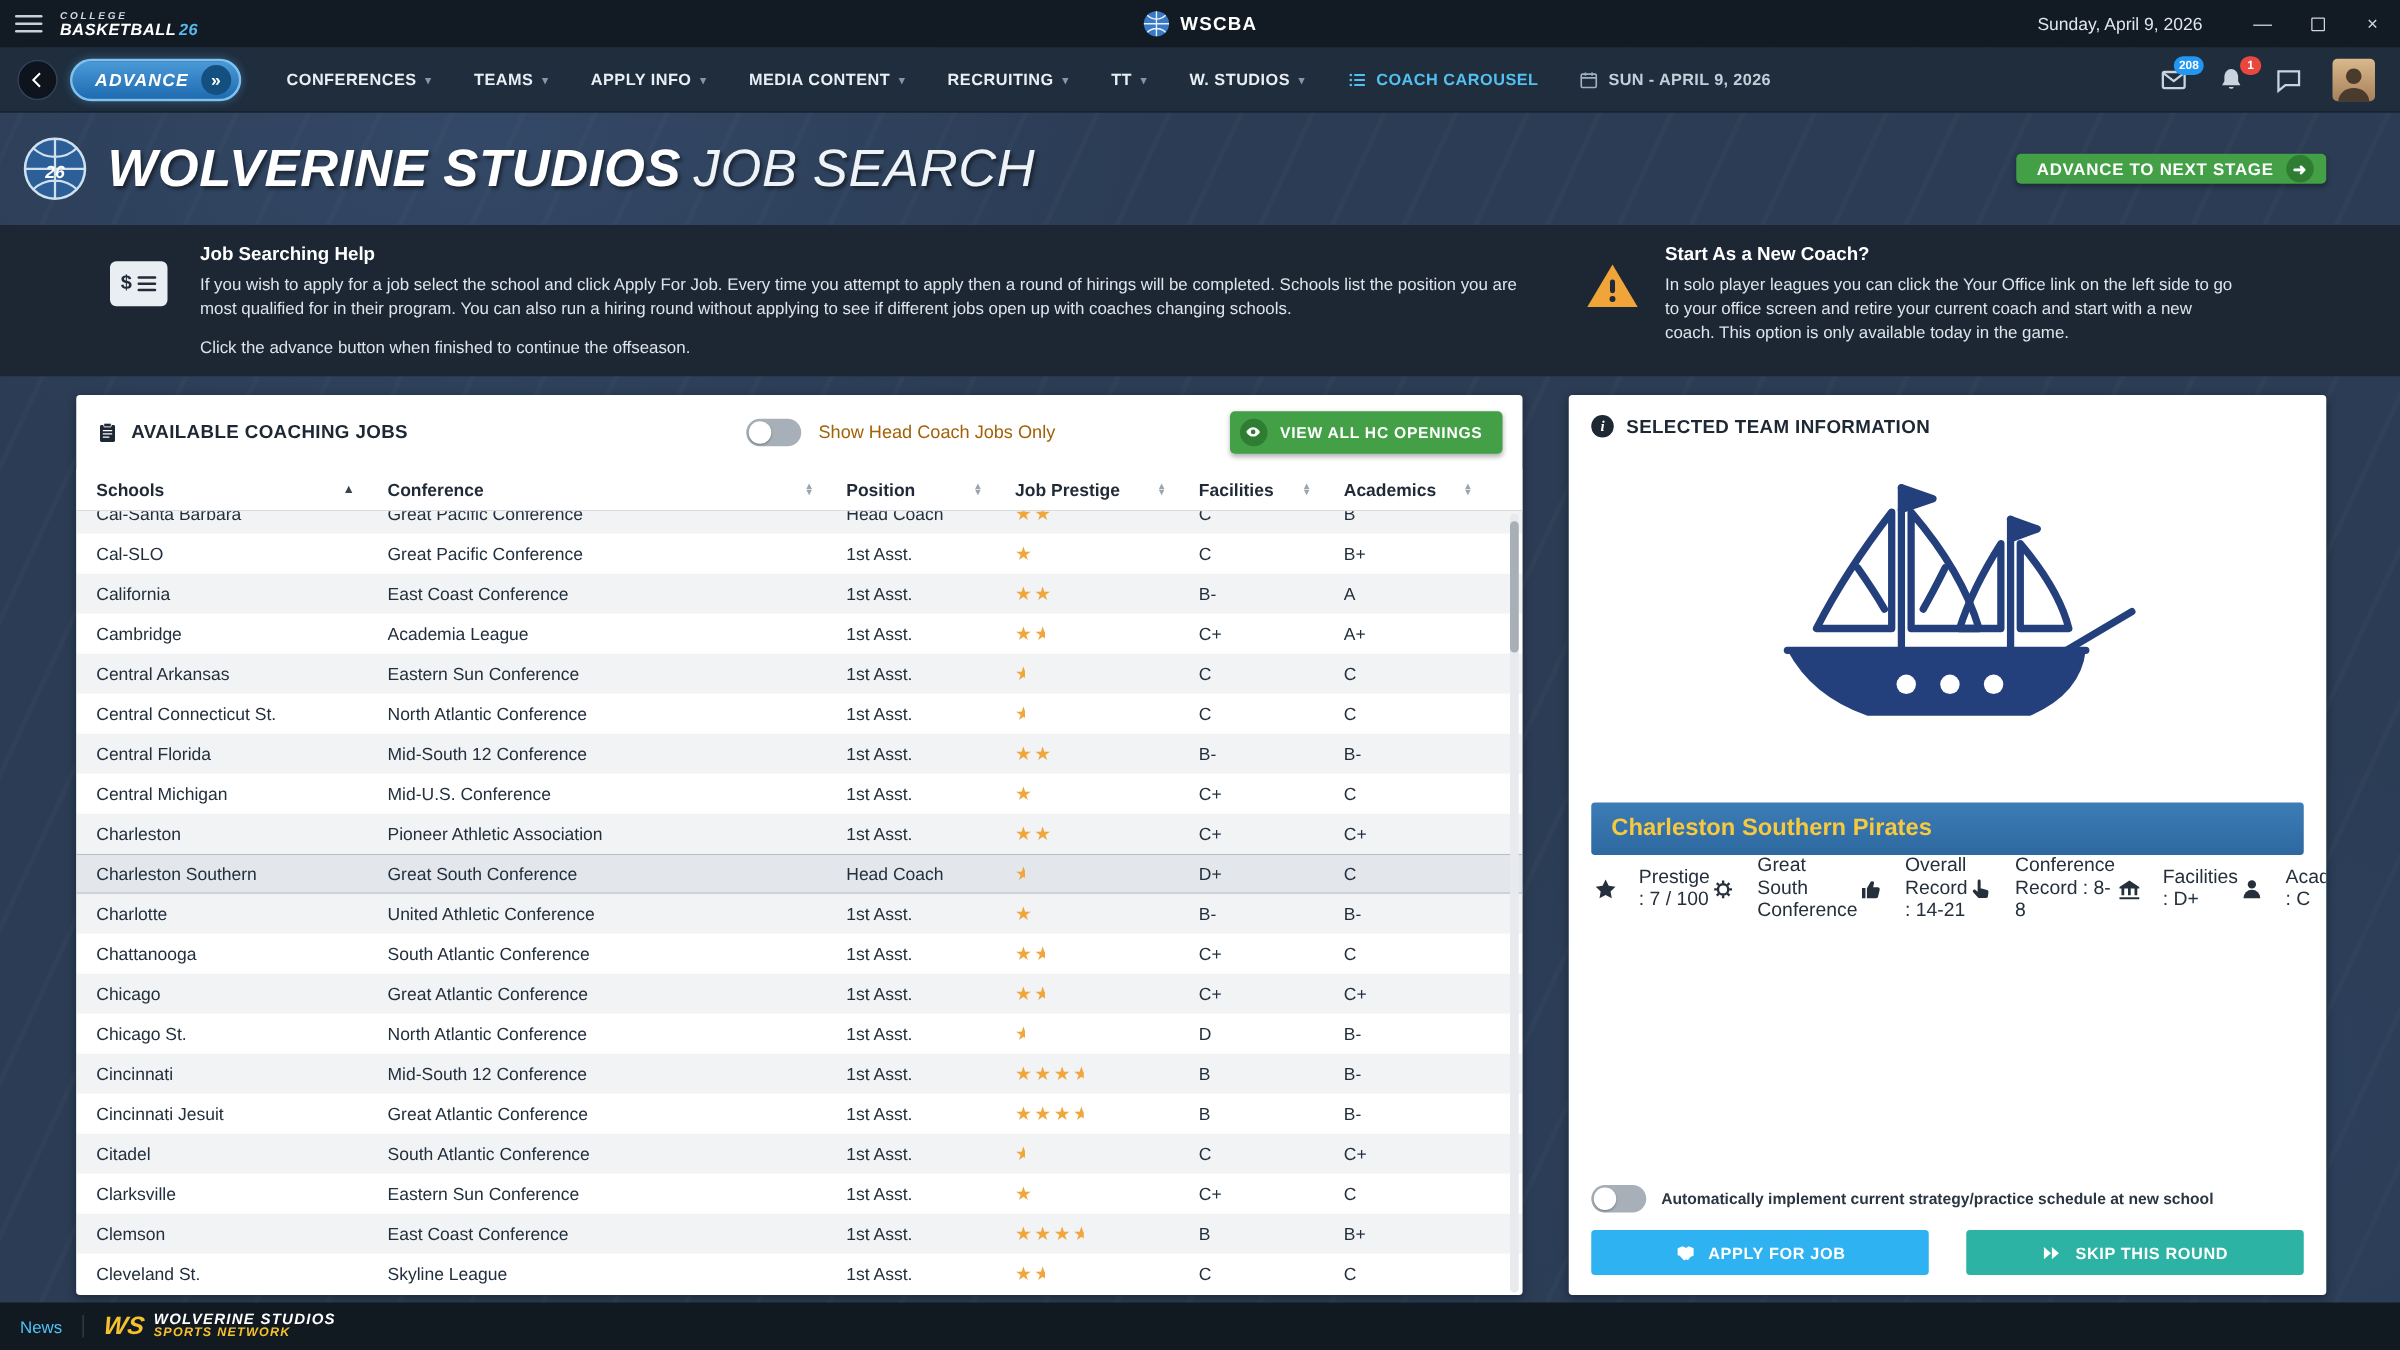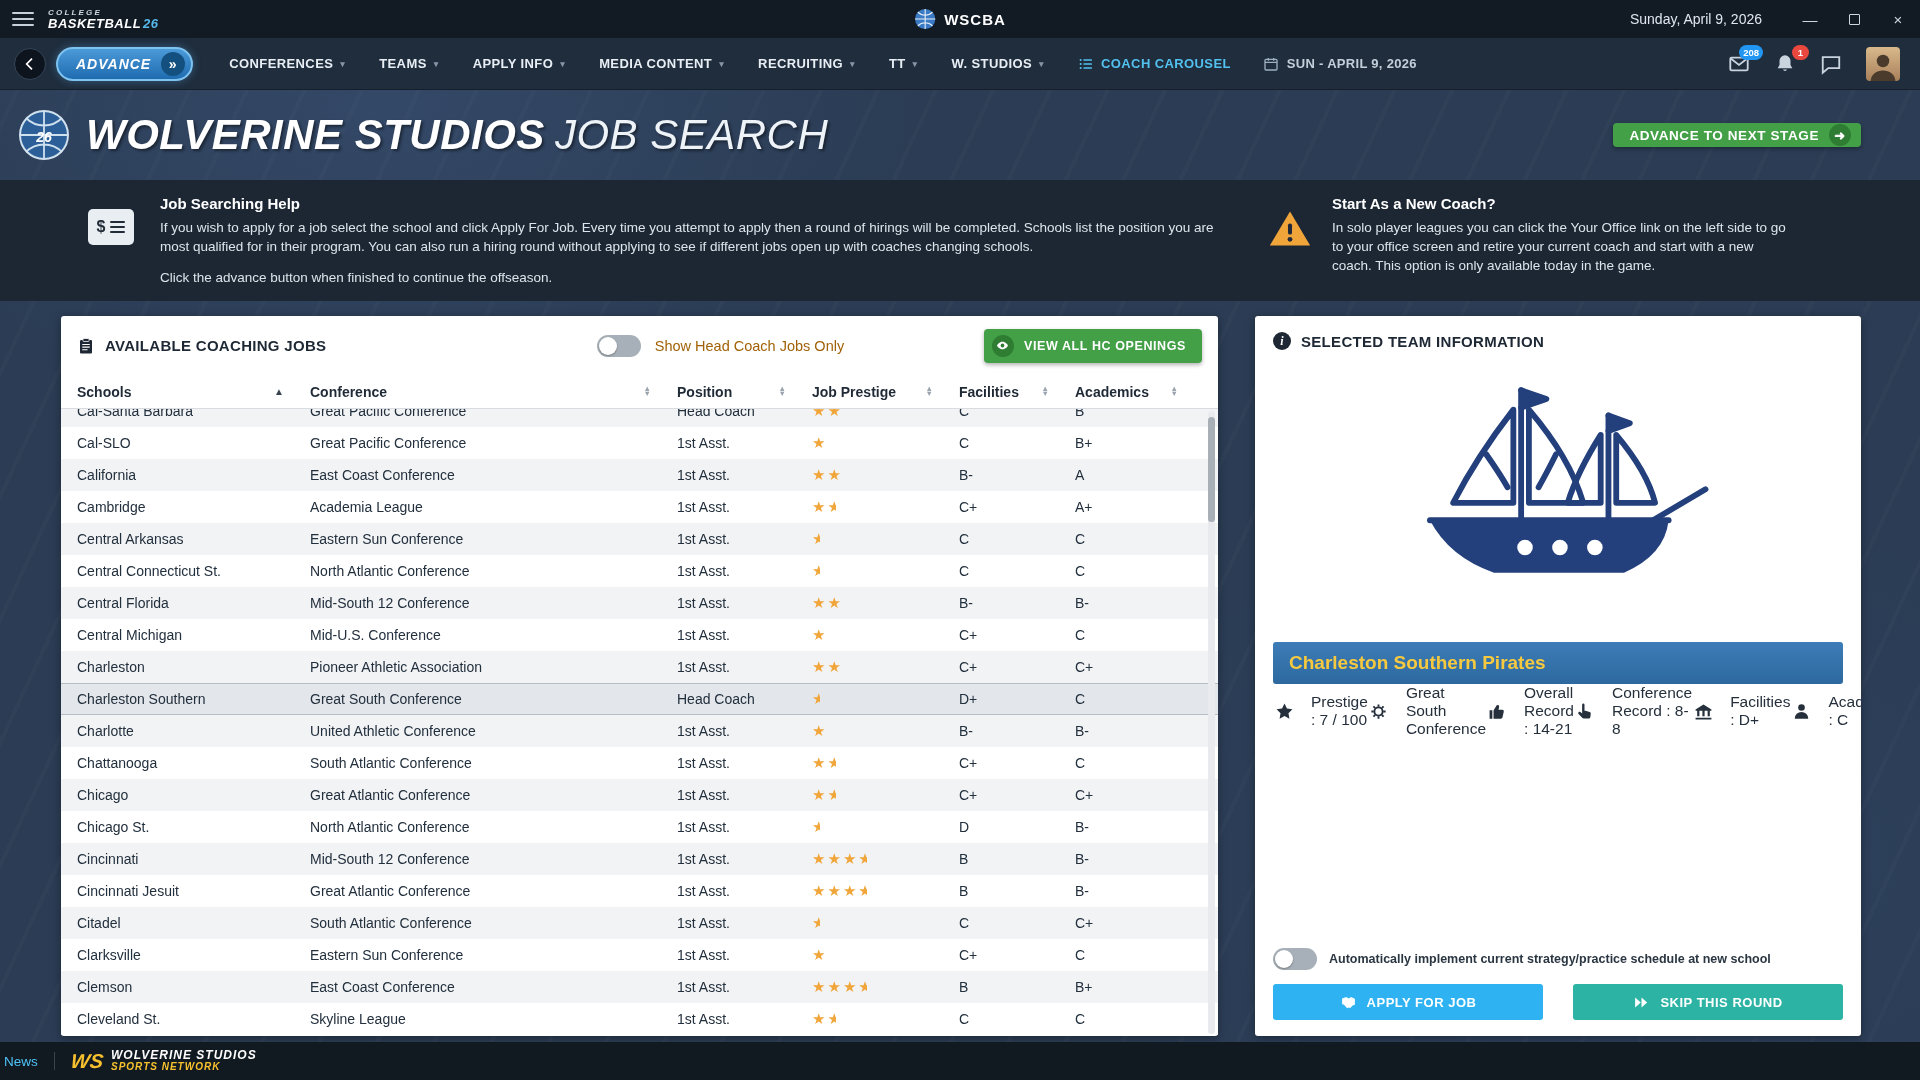--- a/index.html
+++ b/index.html
@@ -110,21 +110,21 @@
   .dicon{width:22px;height:20px;display:inline-flex;align-items:center;justify-content:center;color:#25303c;flex:none;}
   .dicon svg{width:19px;height:19px;}
   .team-toggle{margin-top:auto;display:flex;align-items:center;gap:12px;}
   .team-toggle .toggle-label{font-size:12.5px;font-weight:bold;color:#2a3642;line-height:1.2;}
   .team-buttons{display:flex;gap:30px;margin-top:14px;flex:none;}
   .team-buttons button{flex:1;height:36px;border:none;border-radius:3px;color:#fff;font-weight:bold;font-size:13px;letter-spacing:.5px;display:flex;align-items:center;justify-content:center;gap:10px;cursor:pointer;font-family:inherit;}
   .btn-apply{background:#2eb2f2;}
   .btn-skip{background:#2cb3a3;}
   .team-buttons svg{width:17px;height:17px;fill:#fff;}
   
-  .footer{height:38px;background:#111921;display:flex;align-items:center;padding:0 4px;gap:16px;flex:none;margin-top:17px;}
+  .footer{height:38px;background:#111921;display:flex;align-items:center;padding:0 16px;gap:16px;flex:none;margin-top:17px;}
   .news-link{color:#4fc3f7;font-size:13.5px;cursor:pointer;text-decoration:none;}
   .v-divider{width:1px;height:18px;background:#39434e;}
   .ws-logo{display:flex;align-items:center;gap:8px;}
   .ws-mark{font-style:italic;font-weight:bold;font-size:20px;color:#f7c12e;transform:skewX(-8deg);}
   .ws-text{display:flex;flex-direction:column;line-height:1.05;font-style:italic;font-weight:bold;letter-spacing:1px;}
   .ws-line1{color:#fff;font-size:12px;}
   .ws-line2{color:#f7c12e;font-size:10px;}
 </style>
 </head>
 <body>

